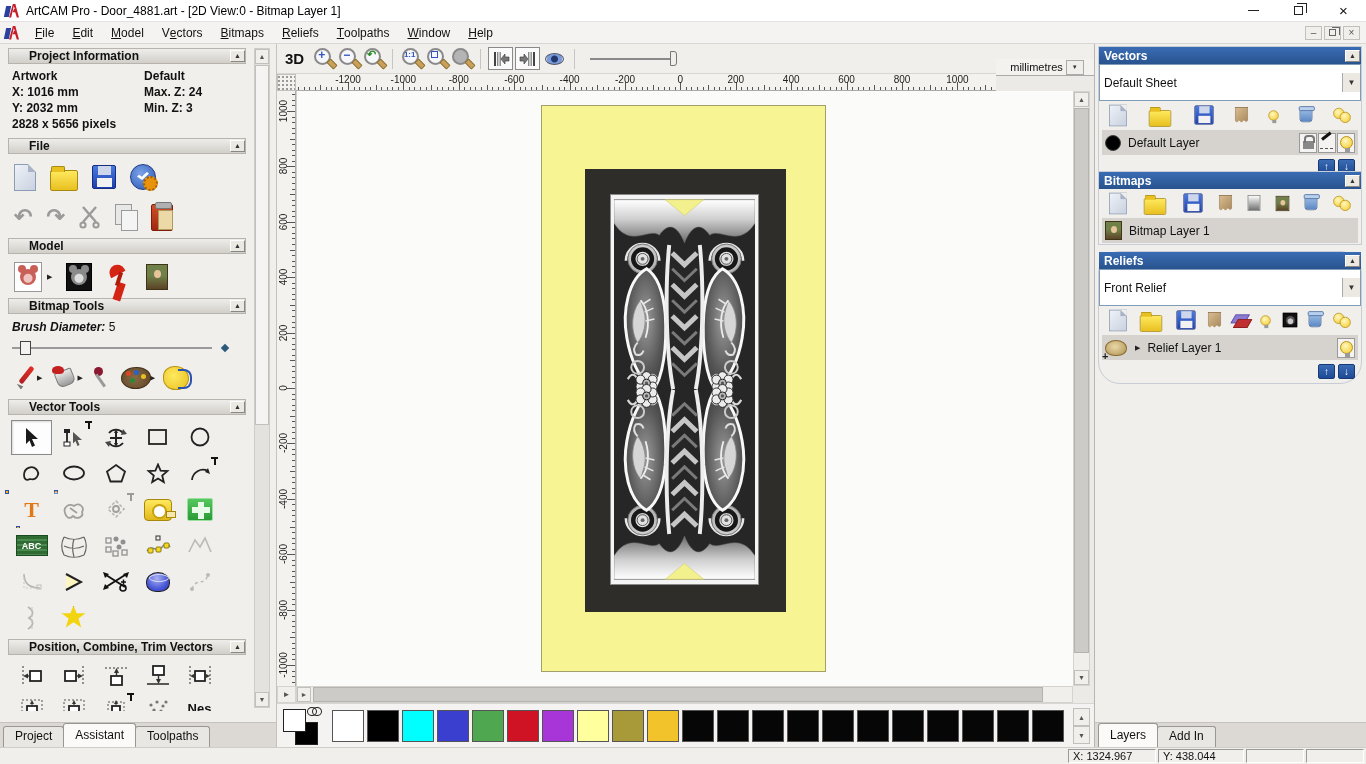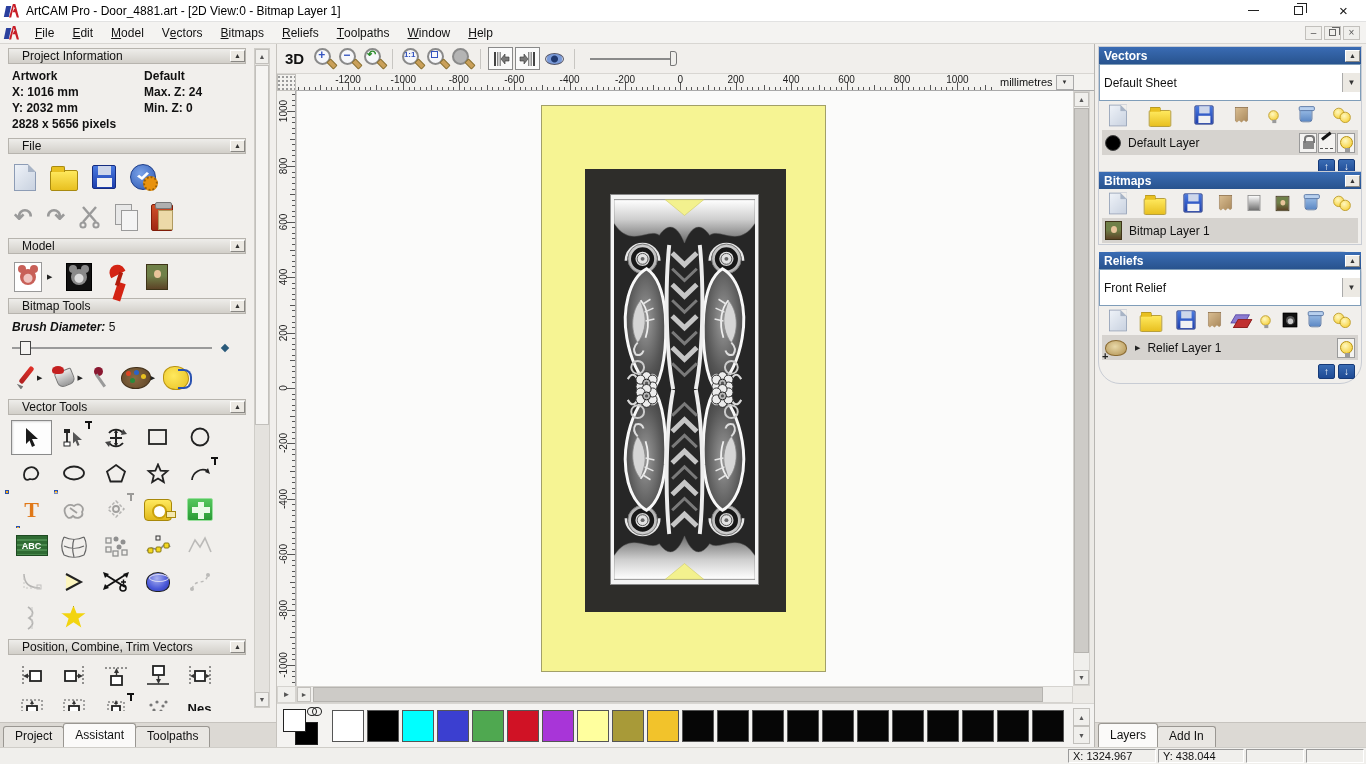--- a/index.html
+++ b/index.html
@@ -24,21 +24,21 @@
   #menu-items{display:flex;height:100%;align-items:center;}
   .mitem{padding:0 9px;font-size:12px;height:100%;display:flex;align-items:center;}
   .mitem u{text-decoration:underline;}
   #mdi-controls{margin-left:auto;display:flex;gap:2px;margin-right:6px;}
   .mdibtn{width:17px;height:14px;border:1px solid #c2c0bc;background:#f0efec;display:flex;align-items:center;justify-content:center;font-size:10px;color:#555;line-height:10px;}
   .mdi-restore{width:7px;height:7px;border:1px solid #666;position:relative;background:#f0efec;}
   .mdi-restore::before{content:"";position:absolute;left:2px;top:-3px;width:7px;height:7px;border:1px solid #666;border-left:none;border-bottom:none;}
 
   
   #left-panel{position:absolute;left:0;top:44px;width:277px;height:703px;background:#f1efec;border-right:1px solid #c6c3be;overflow:hidden;}
-  .sect-hdr{margin:4px 8px 0 8px;height:16px;background:linear-gradient(#eeedea,#d2cfc9);border:1px solid #b7b4ae;display:flex;align-items:center;font-weight:normal;font-size:12px;padding-left:13px;width:238px;}
+  .sect-hdr{margin:4px 8px 0 8px;height:16px;background:linear-gradient(#eeedea,#d2cfc9);border:1px solid #b7b4ae;display:flex;align-items:center;font-weight:bold;font-size:12px;padding-left:20px;width:238px;}
   .collapse-btn{margin-left:auto;width:15px;height:12px;background:#ece9e3;border:1px solid;border-color:#fff #8a8884 #8a8884 #fff;font-size:7px;line-height:10px;text-align:center;color:#333;flex:0 0 auto;}
   #proj-info{display:flex;padding:4px 4px 2px 12px;font-weight:bold;font-size:12px;line-height:16px;}
   #proj-info .col2{margin-left:28px;}
   .icon-row{display:flex;align-items:center;margin:6px 0 2px 14px;gap:14px;height:34px;}
   .flyout{font-size:7px;color:#222;margin-left:-9px;}
 
   
   .ic{position:relative;display:inline-block;}
   .ic-page{width:22px;height:27px;background:linear-gradient(135deg,#eef2f8,#c9d2e0);border:1px solid #8d9cb5;}
   .ic-page::after{content:"";position:absolute;right:-1px;top:-1px;border-style:solid;border-width:0 8px 8px 0;border-color:#f1efec #f1efec #a8b4c6 #a8b4c6;}
@@ -144,21 +144,21 @@
   .mag .sym .sq{width:7px;height:7px;border:1px solid #3353c0;display:block;}
   .tgl{width:25px;height:23px;border:1px solid #8a8a8a;background:#fafafa;display:flex;align-items:center;justify-content:center;}
   .eye{width:19px;height:12px;border-radius:50%;border:1px solid #556;background:radial-gradient(circle at 50% 50%,#20386e 0 3px,#7a9ad8 4px 7px,#cdd8ee 8px);margin:0 3px;}
   #tb-slider{position:relative;width:92px;height:16px;margin-left:8px;}
   #tb-slider .track{position:absolute;left:0;top:7px;width:80px;height:2px;background:#8a8a8a;}
   #tb-slider .handle{position:absolute;left:80px;top:0;width:7px;height:15px;background:#f0efec;border:1px solid #777;border-radius:0 3px 3px 0;}
 
   
   #ruler-corner{position:absolute;left:0;top:30px;width:19px;height:17px;background:#f3f2ef;border:1px solid #c2c0bc;background-image:radial-gradient(#9a9a9a 1px,transparent 1.2px);background-size:4px 4px;background-position:3px 4px;}
   #hruler{position:absolute;left:19px;top:30px;width:700px;height:17px;background:#f3f2ef;border-bottom:1px solid #aaa;overflow:hidden;}
-  #mmbox{position:absolute;left:719px;top:30px;width:98px;height:17px;background:#f3f2ef;display:flex;align-items:center;border-bottom:1px solid #aaa;}
+  #mmbox{position:absolute;left:719px;top:15px;width:98px;height:17px;background:#f3f2ef;display:flex;align-items:center;border-bottom:1px solid #aaa;justify-content:center;}
   #mm-label{font-size:11px;margin-left:4px;}
   #mm-btn{margin-left:3px;width:18px;height:15px;border:1px solid #aaa;background:#f0efec;display:flex;flex-direction:column;align-items:center;justify-content:center;font-size:6px;color:#333;line-height:5px;}
   #vruler{position:absolute;left:0;top:47px;width:19px;height:595px;background:#f3f2ef;border-right:1px solid #aaa;overflow:hidden;}
   .hruler-tick{position:absolute;bottom:0;width:1px;background:#555;}
   .ht1{height:3px;}.ht2{height:5px;}.ht3{height:8px;}
   .hruler-label{position:absolute;top:0;transform:translateX(-50%);font-size:10px;color:#222;}
   .vruler-tick{position:absolute;right:0;height:1px;background:#555;}
   .vt1{width:3px;}.vt2{width:5px;}.vt3{width:8px;}
   .vruler-label{position:absolute;left:-9px;width:30px;text-align:center;transform:translateY(-50%) rotate(-90deg);font-size:10px;color:#222;}
 
@@ -357,21 +357,21 @@
     <div id="proj-info">
       <div class="col1">
         <div>Artwork</div>
         <div>X: 1016 mm</div>
         <div>Y: 2032 mm</div>
         <div>2828 x 5656 pixels</div>
       </div>
       <div class="col2">
         <div>Default</div>
         <div>Max. Z: 24</div>
-        <div>Min. Z: 0</div>
+        <div>Min. Z: 3</div>
       </div>
     </div>
 
     <div class="sect-hdr">
       <span>File</span>
       <span class="collapse-btn">▲</span>
     </div>
     <div class="icon-row">
       <span class="ic ic-page"></span>
       <span class="ic ic-folder"></span>

